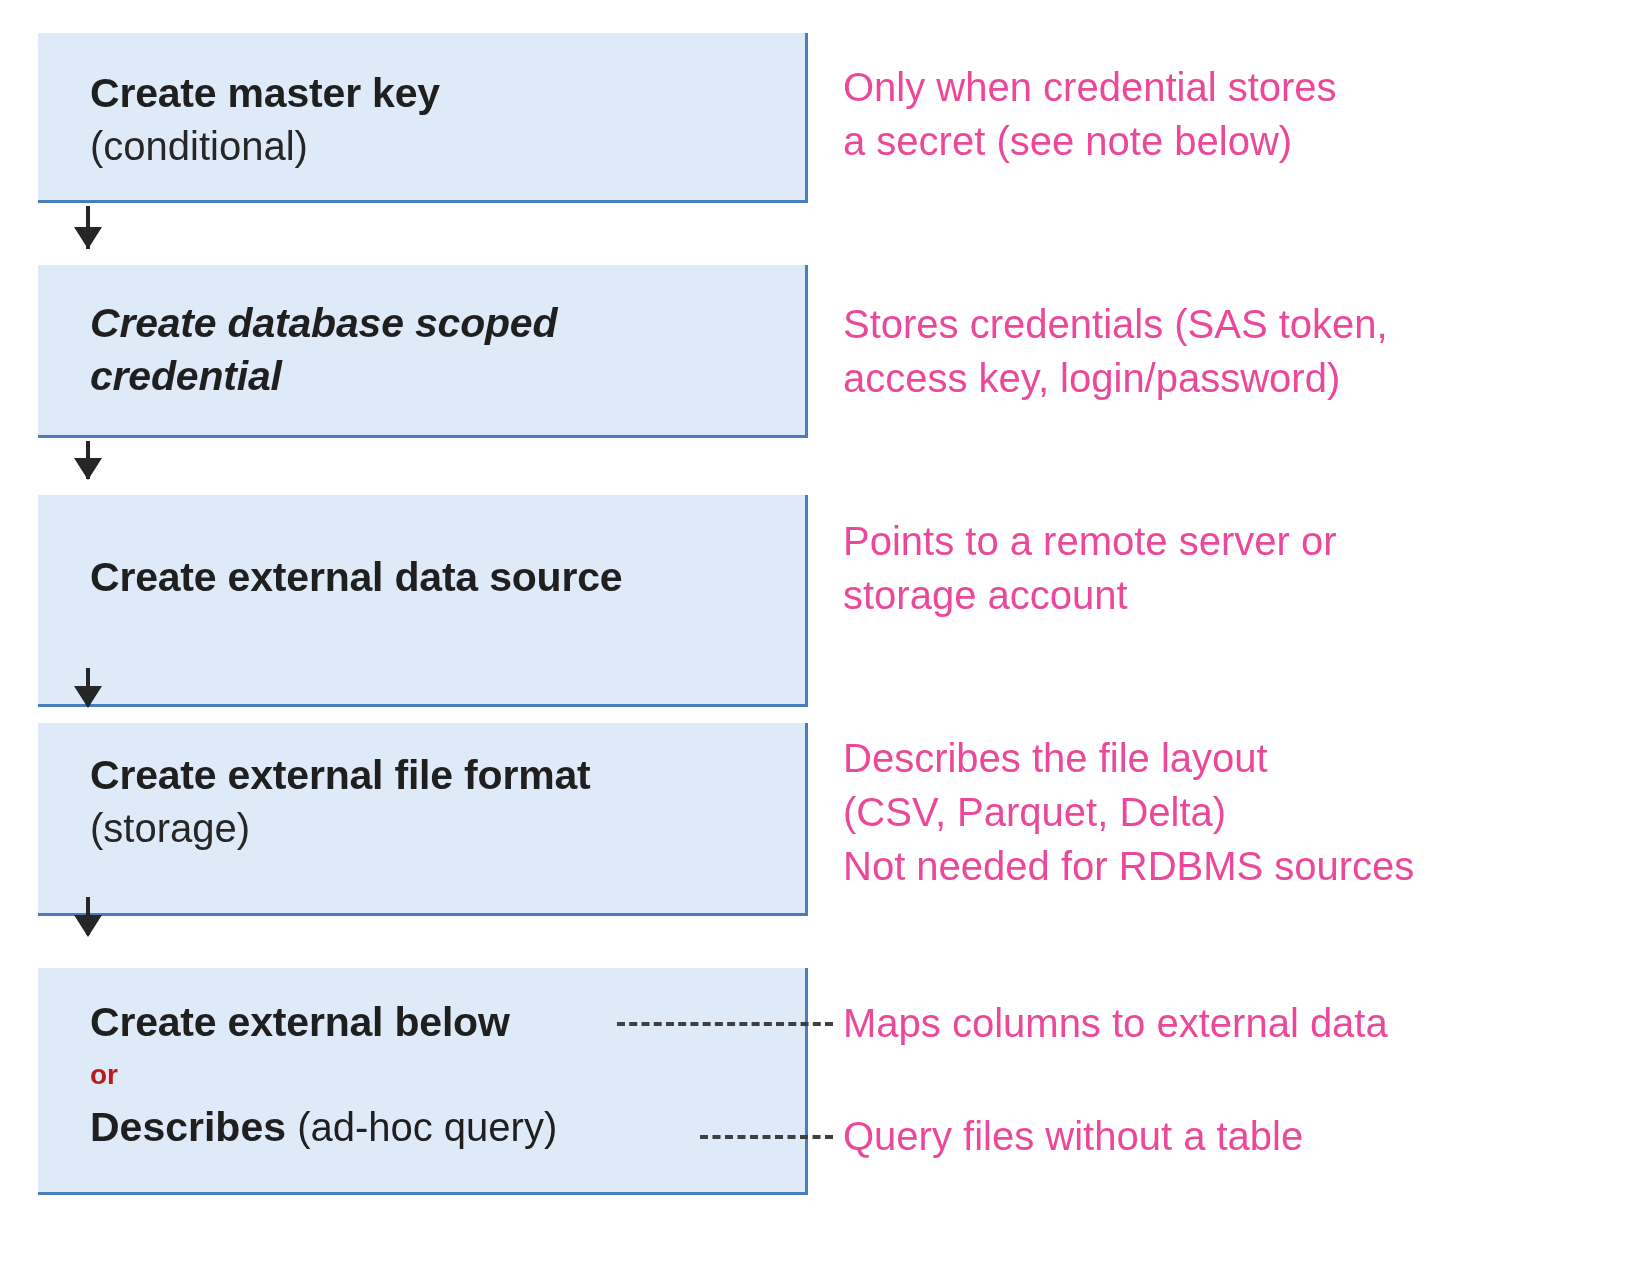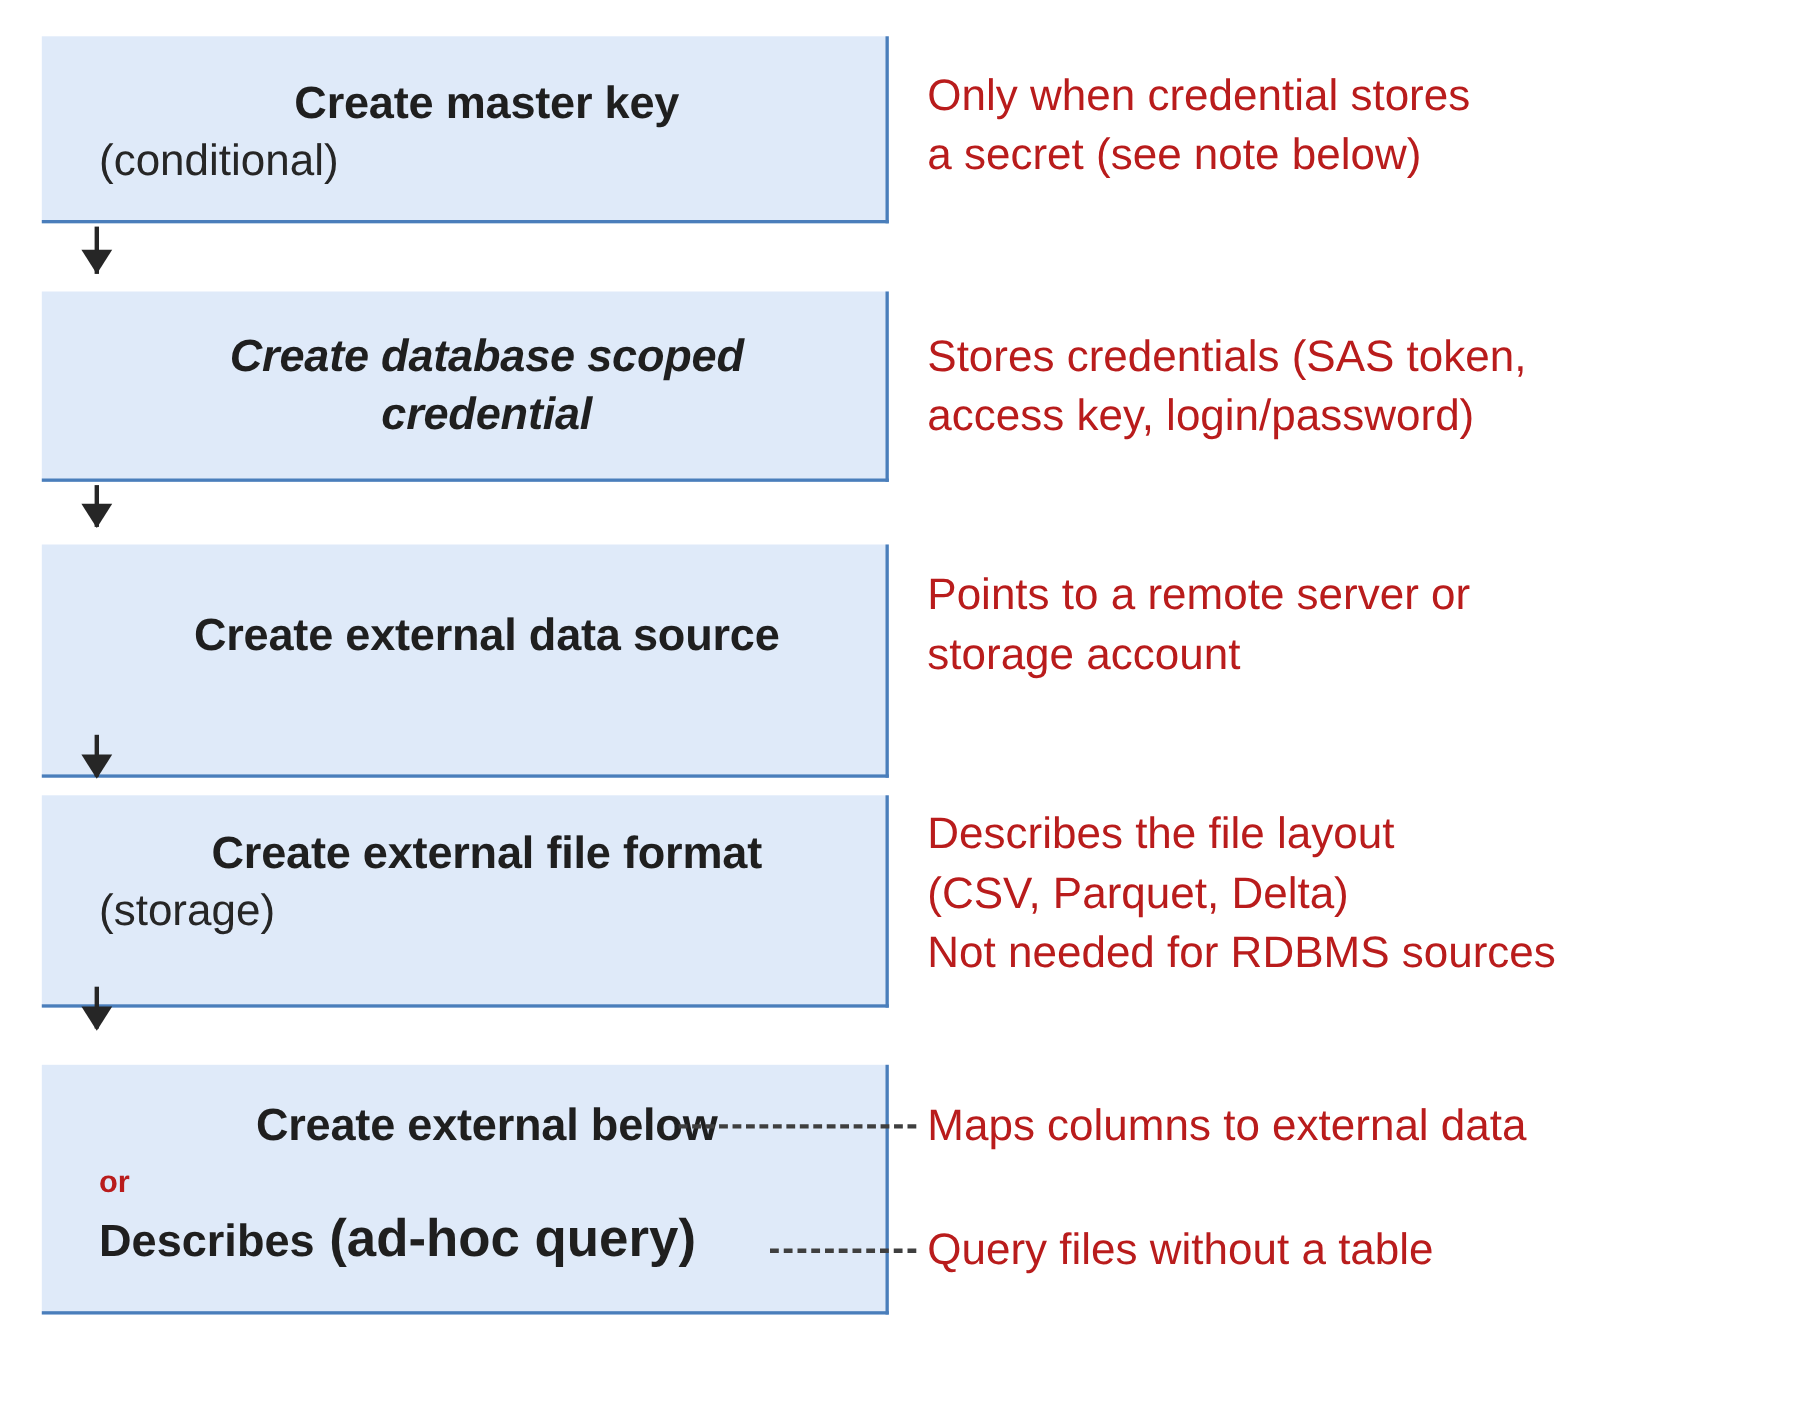--- a/index.html
+++ b/index.html
@@ -37,49 +37,48 @@
     left: 52px;
     right: 10px;
   }
   .step-title {
     font-weight: bold;
     font-size: 41px;
     line-height: 53px;
     letter-spacing: -0.2px;
     color: #1f1f1f;
     white-space: pre-wrap;
-    text-align: center;
   }
   .step-sub {
     font-weight: normal;
     font-size: 40px;
     line-height: 53px;
     color: #262626;
   }
   .step-or {
     font-weight: bold;
     font-size: 28px;
     line-height: 52px;
     color: #b91c1c;
   }
   .step-alt {
     font-size: 41px;
     line-height: 52px;
     color: #1f1f1f;
   }
   .step-alt b { font-weight: bold; }
-  .step-alt span.norm { font-weight: bold; font-size: 48px; }
+  .step-alt span.norm { font-weight: normal; font-size: 40px; }
 
   
   .note {
     position: absolute;
     left: 843px;
     font-size: 40px;
     line-height: 54px;
-    color: #b91c1c;
+    color: #ec4899;
     white-space: pre-line;
   }
 
   
   .arrow {
     position: absolute;
     left: 86px;
     width: 4px;
     background: #262626;
   }

